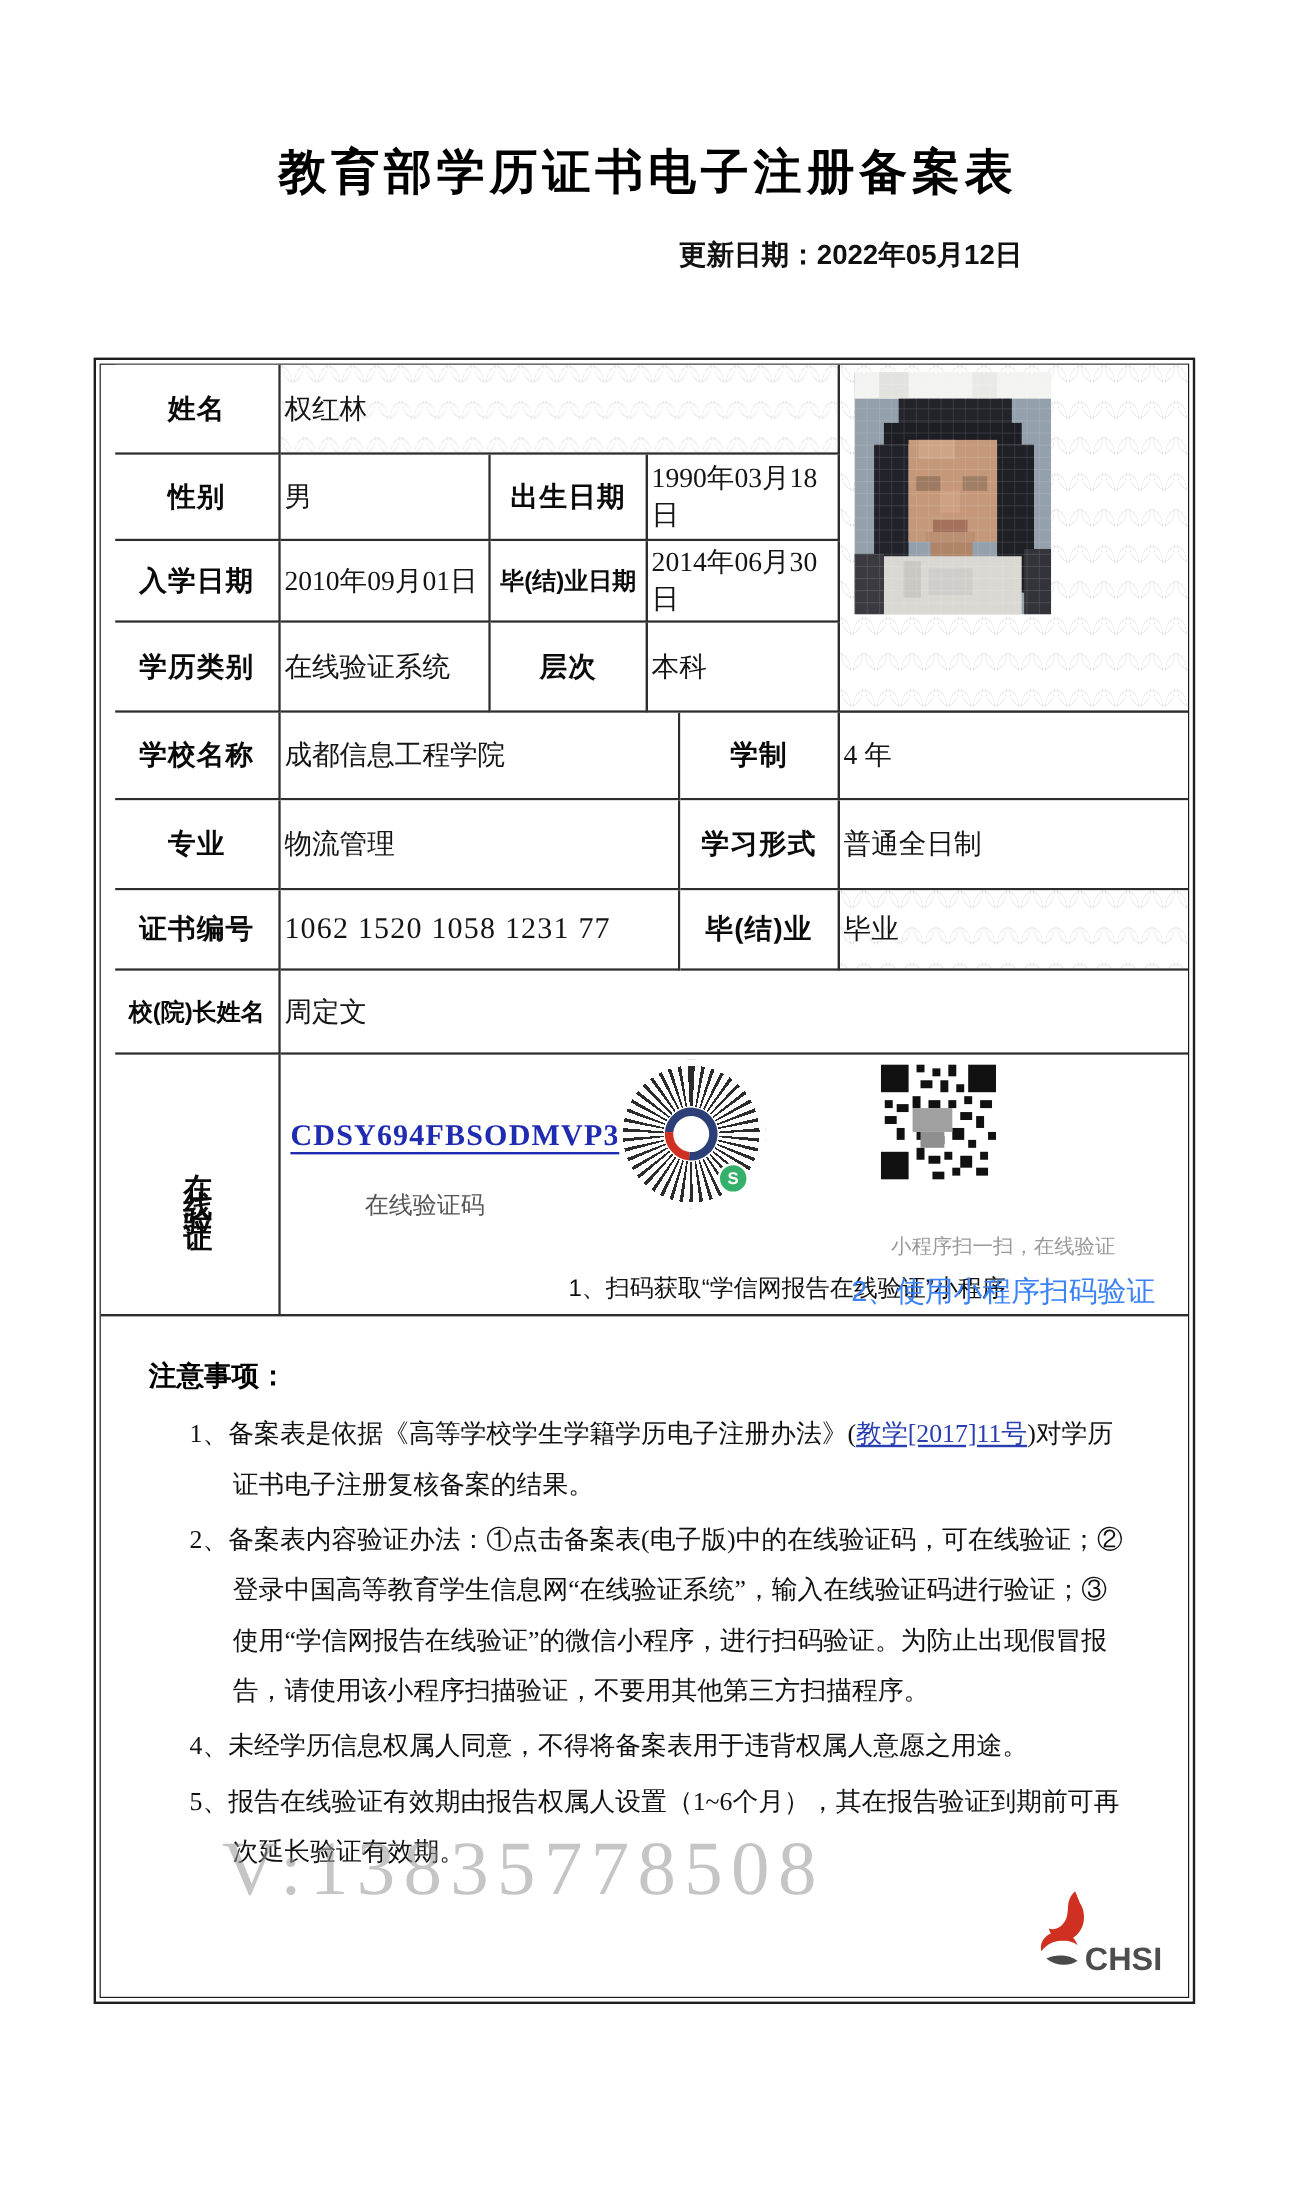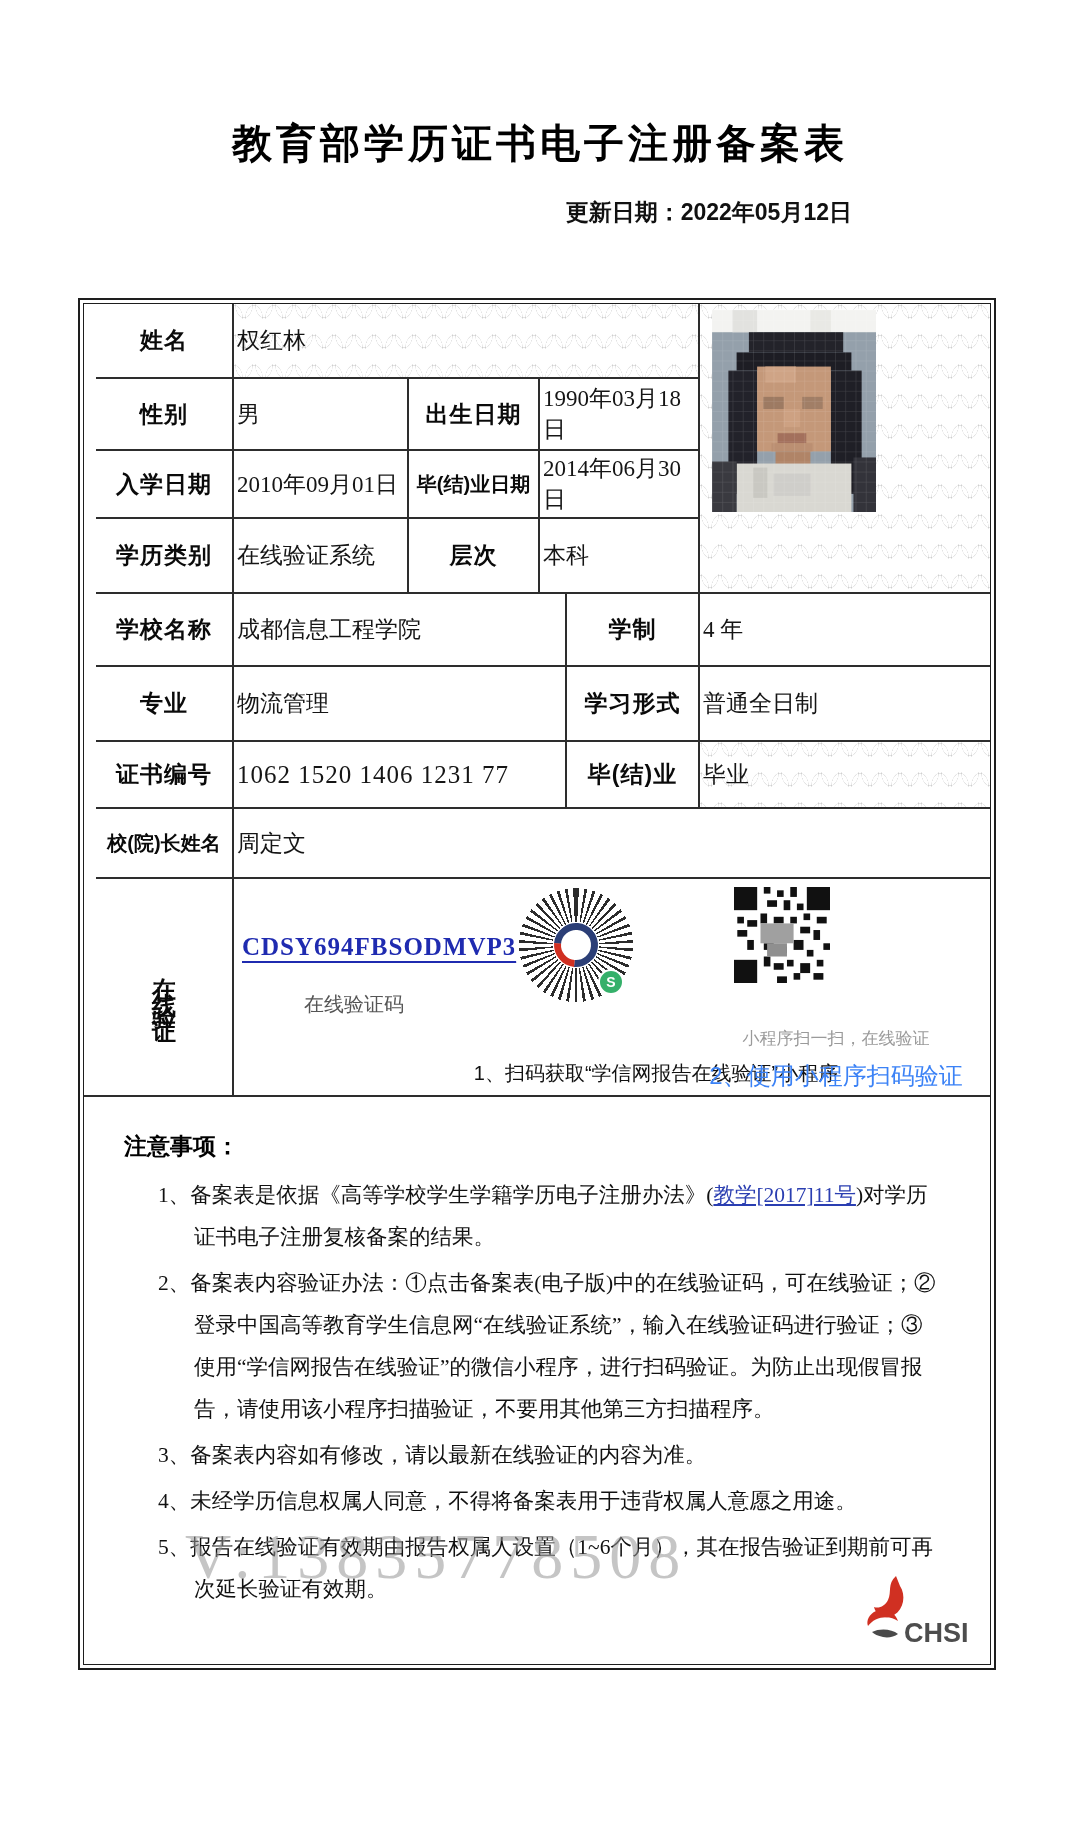--- a/index.html
+++ b/index.html
@@ -185,21 +185,21 @@
     <div class="cell val" style="grid-area:5/2/6/5">成都信息工程学院</div>
     <div class="cell lab" style="grid-area:5/5">学制</div>
     <div class="cell val noR" style="grid-area:5/6">4 年</div>
 
     <div class="cell lab" style="grid-area:6/1">专业</div>
     <div class="cell val" style="grid-area:6/2/7/5">物流管理</div>
     <div class="cell lab" style="grid-area:6/5">学习形式</div>
     <div class="cell val noR" style="grid-area:6/6">普通全日制</div>
 
     <div class="cell lab" style="grid-area:7/1">证书编号</div>
-    <div class="cell val num" style="grid-area:7/2/8/5">1062 1520 1406 1231 77</div>
+    <div class="cell val num" style="grid-area:7/2/8/5">1062 1520 1058 1231 77</div>
     <div class="cell lab" style="grid-area:7/5">毕(结)业</div>
     <div class="cell val noR guilloche" style="grid-area:7/6">毕业</div>
 
     <div class="cell lab tight" style="grid-area:8/1">校(院)长姓名</div>
     <div class="cell val noR" style="grid-area:8/2/9/7">周定文</div>
 
     <div class="cell noB" style="grid-area:9/1">
       <span class="v-label">在线验证</span>
     </div>
     <div class="cell noR noB verify-area" style="grid-area:9/2/10/7">
@@ -257,21 +257,20 @@
       <div class="cap cap-qr">小程序扫一扫，在线验证</div>
       <div class="cap step-qr">2、使用小程序扫码验证</div>
     </div>
   </div>
 
   <div class="notes">
     <div class="notes-heading">注意事项：</div>
     <div class="notes-list">
           <div class="note-item"><span>1、备案表是依据《高等学校学生学籍学历电子注册办法》(</span><span class="note-link">教学[2017]11号</span><span>)对学历证书电子注册复核备案的结果。</span></div>
           <div class="note-item"><span>2、备案表内容验证办法：①点击备案表(电子版)中的在线验证码，可在线验证；②登录中国高等教育学生信息网“在线验证系统”，输入在线验证码进行验证；③使用“学信网报告在线验证”的微信小程序，进行扫码验证。为防止出现假冒报告，请使用该小程序扫描验证，不要用其他第三方扫描程序。</span></div>
-          <div class="note-item"><span>3、备案表内容如有修改，请以最新在线验证的内容为准。</span></div>
           <div class="note-item"><span>4、未经学历信息权属人同意，不得将备案表用于违背权属人意愿之用途。</span></div>
           <div class="note-item"><span>5、报告在线验证有效期由报告权属人设置（1~6个月），其在报告验证到期前可再次延长验证有效期。</span></div>
         </div>
   </div>
 
 </div>
 </div>
 
 <div class="watermark">V:13835778508</div>
 

